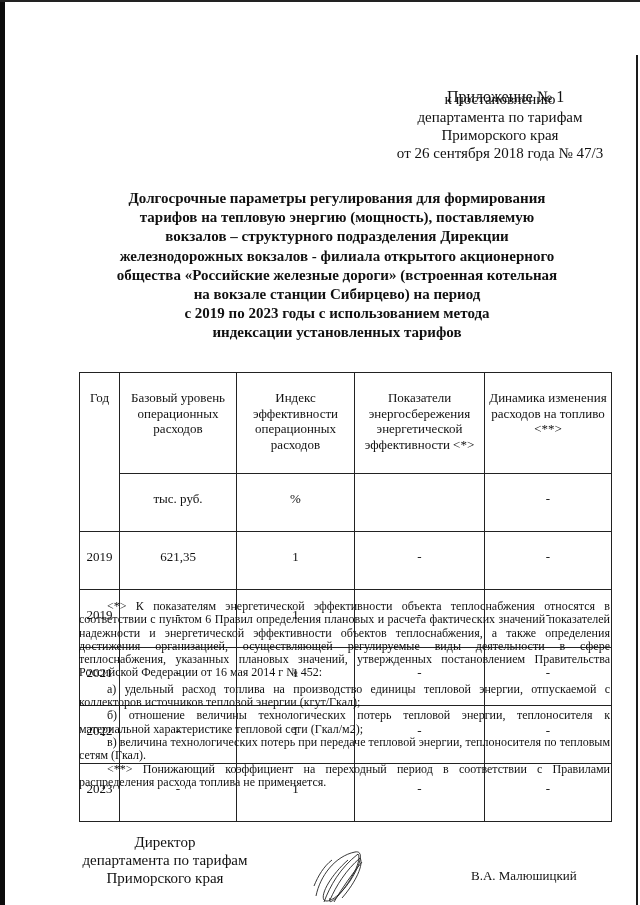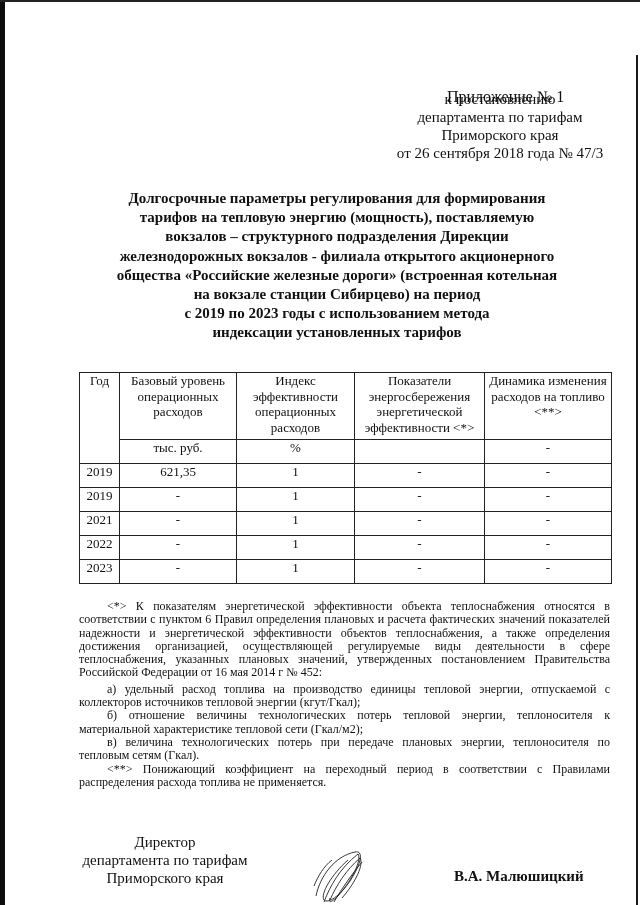--- a/index.html
+++ b/index.html
@@ -26,42 +26,42 @@
     font-weight: bold; font-size: 15px; line-height: 19.2px;
   }
   .doc-title div { white-space: nowrap; }
 
   table.params {
     position: absolute; left: 79px; top: 372px;
     border-collapse: collapse; font-size: 13px; line-height: 15.5px;
   }
   table.params td, table.params th {
     border: 1px solid #222; text-align: center; vertical-align: top;
-    font-weight: normal; padding: 0 2px;
+    font-weight: normal; padding: 17px 2px;
   }
   .c1 { width: 35px; } .c2 { width: 112px; } .c3 { width: 113px; } .c4 { width: 125px; } .c5 { width: 122px; }
   .hdr th { height: 66px; padding-top: 5px; }
   .units td { height: 23px; vertical-align: middle; }
   .row td { height: 23px; vertical-align: middle; }
   .dash { font-size: 13px; }
 
   .notes {
     position: absolute; left: 79px; top: 600px; width: 531px;
     font-size: 12px; line-height: 13.3px; text-align: justify;
   }
   .notes p { margin: 0; text-indent: 28px; }
   .notes p.gap { margin-top: 3px; }
 
   .signer-title {
     position: absolute; left: 70px; top: 833px; width: 190px; text-align: center;
     font-size: 15px; line-height: 18px;
   }
   .signer-title div { white-space: nowrap; text-align: center; }
   .signature { position: absolute; left: 310px; top: 846px; width: 60px; height: 60px; }
-  .signer-name { position: absolute; left: 454px; top: 868px; font-size: 15px; white-space: nowrap; font-weight: bold; }
+  .signer-name { position: absolute; left: 471px; top: 868px; font-size: 13px; white-space: nowrap; }
 </style>
 </head>
 <body>
 
 <div class="scan-border-left"></div>
 <div class="scan-border-top"></div>
 <div class="scan-border-right"></div>
 
 <div class="appendix-title">Приложение № 1</div>
 
@@ -133,21 +133,21 @@
     <td>-</td>
     <td>-</td>
   </tr>
 </tbody>
   </table>
 
 <div class="notes">
   <p>&lt;*&gt; К показателям энергетической эффективности объекта теплоснабжения относятся в соответствии с пунктом 6 Правил определения плановых и расчета фактических значений показателей надежности и энергетической эффективности объектов теплоснабжения, а также определения достижения организацией, осуществляющей регулируемые виды деятельности в сфере теплоснабжения, указанных плановых значений, утвержденных постановлением Правительства Российской Федерации от 16 мая 2014 г № 452:</p>
   <p class="gap">а) удельный расход топлива на производство единицы тепловой энергии, отпускаемой с коллекторов источников тепловой энергии (кгут/Гкал);</p>
   <p>б) отношение величины технологических потерь тепловой энергии, теплоносителя к материальной характеристике тепловой сети (Гкал/м2);</p>
-  <p>в) величина технологических потерь при передаче плановых энергии, теплоносителя по тепловым сетям (Гкал).</p>
+  <p>в) величина технологических потерь при передаче тепловой энергии, теплоносителя по тепловым сетям (Гкал).</p>
   <p>&lt;**&gt; Понижающий коэффициент на переходный период в соответствии с Правилами распределения расхода топлива не применяется.</p>
 </div>
 
 <div class="signer-title">
   <div>Директор</div>
   <div>департамента по тарифам</div>
   <div>Приморского края</div>
 </div>
 
 <svg class="signature" viewBox="0 0 60 60">

